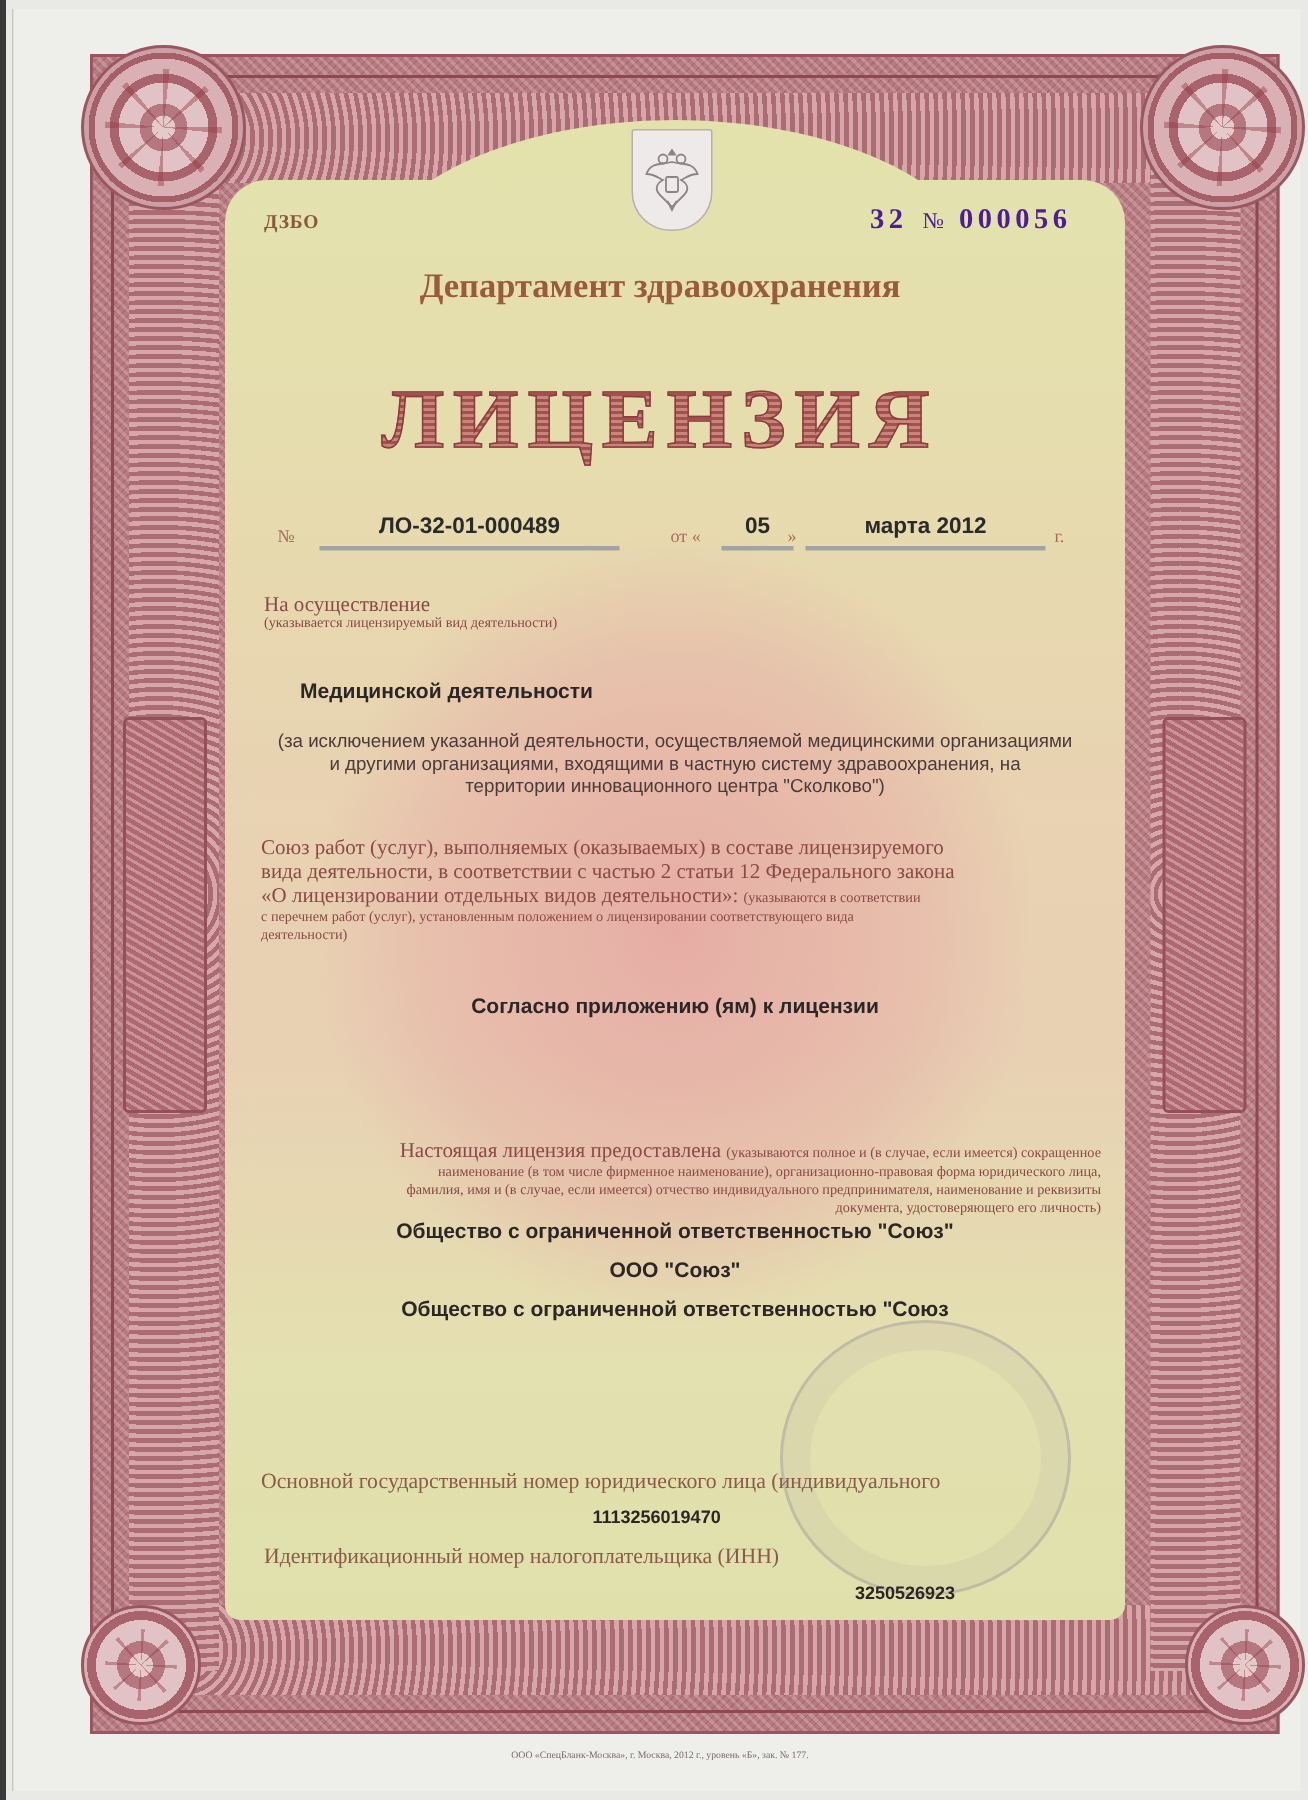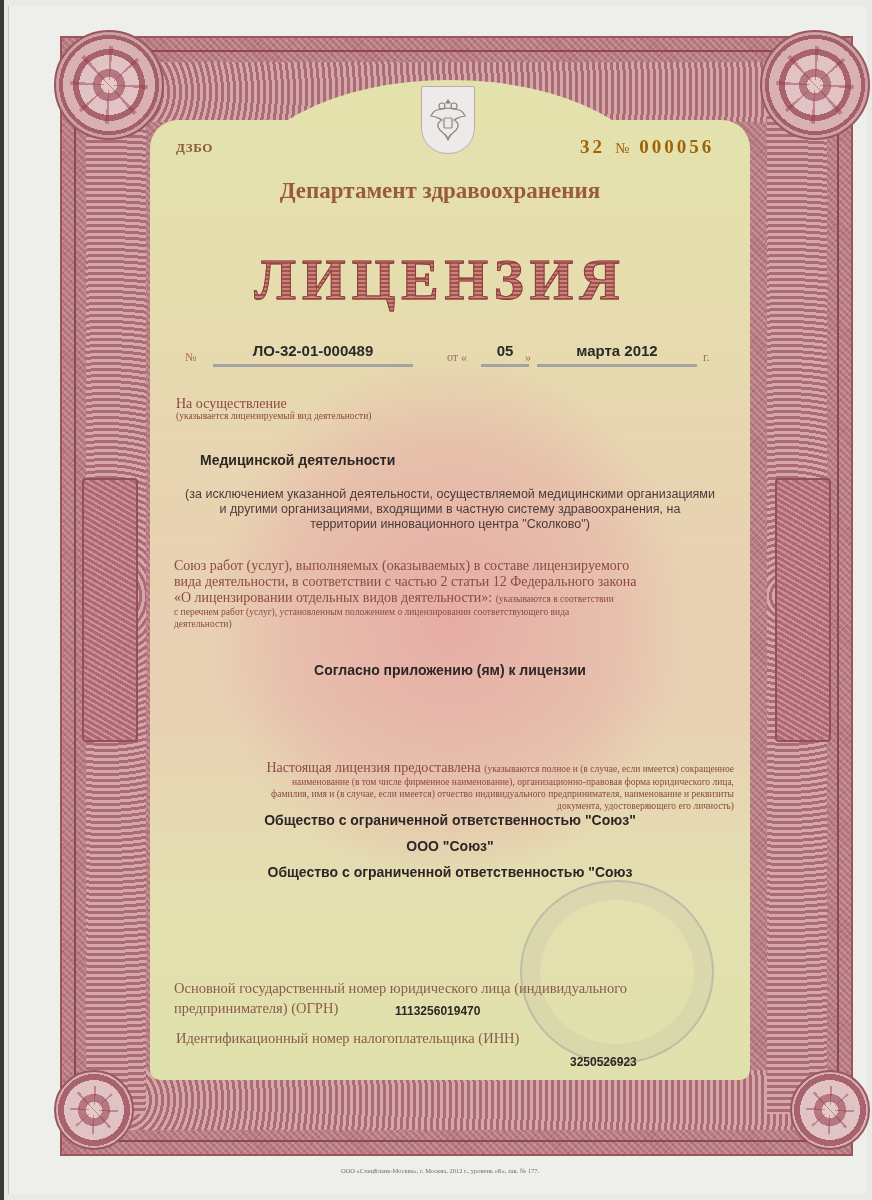--- a/index.html
+++ b/index.html
@@ -34,21 +34,21 @@
       radial-gradient(ellipse 300px 330px at 50% 52%, rgba(230,160,160,0.75), rgba(230,170,165,0.45) 55%, rgba(0,0,0,0) 80%),
       linear-gradient(180deg,#e3e2ad 0%,#e6dcae 20%,#e8d3b1 40%,#e8d0b3 60%,#e4e0b0 82%,#dfe1ab 100%);
     border-radius:28px 28px 10px 10px;}
   .field-arch{position:absolute;left:150px;top:60px;width:600px;height:120px;overflow:hidden;}
   .field-arch::before{content:"";position:absolute;left:90px;top:20px;width:420px;height:220px;border-radius:50% 50% 0 0;background:#e3e2ad;}
   .content{position:absolute;left:0;top:0;width:872px;height:1200px;}
   .abs{position:absolute;}
   .emblem{position:absolute;left:421px;top:86px;width:52px;height:66px;background:#efeaea;border:1px solid #b9aeae;border-radius:2px 2px 26px 26px;display:flex;align-items:center;justify-content:center;}
   .emblem svg{width:40px;height:52px;}
   .dzbo{left:176px;top:140px;font-size:13px;font-weight:bold;color:#8a5a3a;letter-spacing:0.5px;}
-  .serial{left:580px;top:136px;font-size:19px;font-weight:bold;color:#a16207;letter-spacing:3px;font-family:"Liberation Serif",serif;}
+  .serial{left:580px;top:136px;font-size:19px;font-weight:bold;color:#4c1d95;letter-spacing:3px;font-family:"Liberation Serif",serif;}
   .serial .no{font-weight:normal;font-size:15px;margin:0 10px;letter-spacing:0;}
   .dept{left:200px;width:480px;text-align:center;font-size:23px;font-weight:bold;color:#9a5a3c;line-height:26px;}
   .title{left:160px;width:560px;top:248px;text-align:center;font-size:56px;font-weight:bold;letter-spacing:6px;color:#b26a64;font-family:"Liberation Serif",serif;
     -webkit-text-stroke:1px #8a3e3c;
     background:repeating-linear-gradient(180deg,#c9847c 0 2px,#a4504c 2px 4px);-webkit-background-clip:text;background-clip:text;color:transparent;}
   .numrow{top:342px;left:185px;width:530px;height:26px;font-size:12px;color:#a86b5c;}
   .numrow .lbl{position:absolute;top:8px;}
   .fill{position:absolute;top:0;height:22px;border-bottom:3px solid #a3a3a3;font-family:"Liberation Sans",sans-serif;font-weight:bold;font-size:15px;color:#2a2a2a;text-align:center;}
   .body-serif{color:#8a4a46;font-size:14px;line-height:16px;}
   .tiny{font-size:9.5px;line-height:12px;color:#8a4a46;}
@@ -146,21 +146,20 @@
   </div>
 
   <div class="abs sans-b" style="left:200px;width:500px;top:812px;text-align:center;font-size:14px;">Общество с ограниченной ответственностью "Союз"</div>
   <div class="abs sans-b" style="left:200px;width:500px;top:838px;text-align:center;font-size:14px;">ООО "Союз"</div>
   <div class="abs sans-b" style="left:200px;width:500px;top:864px;text-align:center;font-size:14px;">Общество с ограниченной ответственностью "Союз</div>
 
   <div class="abs stamp"></div>
 
   <div class="abs" style="left:174px;width:560px;top:978px;font-size:14.5px;line-height:20px;color:#8a5a4a;text-align:justify;">
     <div>Основной государственный номер юридического лица (индивидуального</div>
-    <div>предпринимателя) (ОГРН)</div>
   </div>
   <div class="abs sans-b" style="left:395px;top:1004px;font-size:12px;">1113256019470</div>
 
   <div class="abs" style="left:176px;top:1030px;font-size:14.5px;color:#8a5a4a;">Идентификационный номер налогоплательщика (ИНН)</div>
   <div class="abs sans-b" style="left:570px;top:1055px;font-size:12px;">3250526923</div>
 
   <div class="abs footer-note">ООО «СпецБланк-Москва», г. Москва, 2012 г., уровень «Б», зак. № 177.</div>
 </div>
 
 </body></html>

